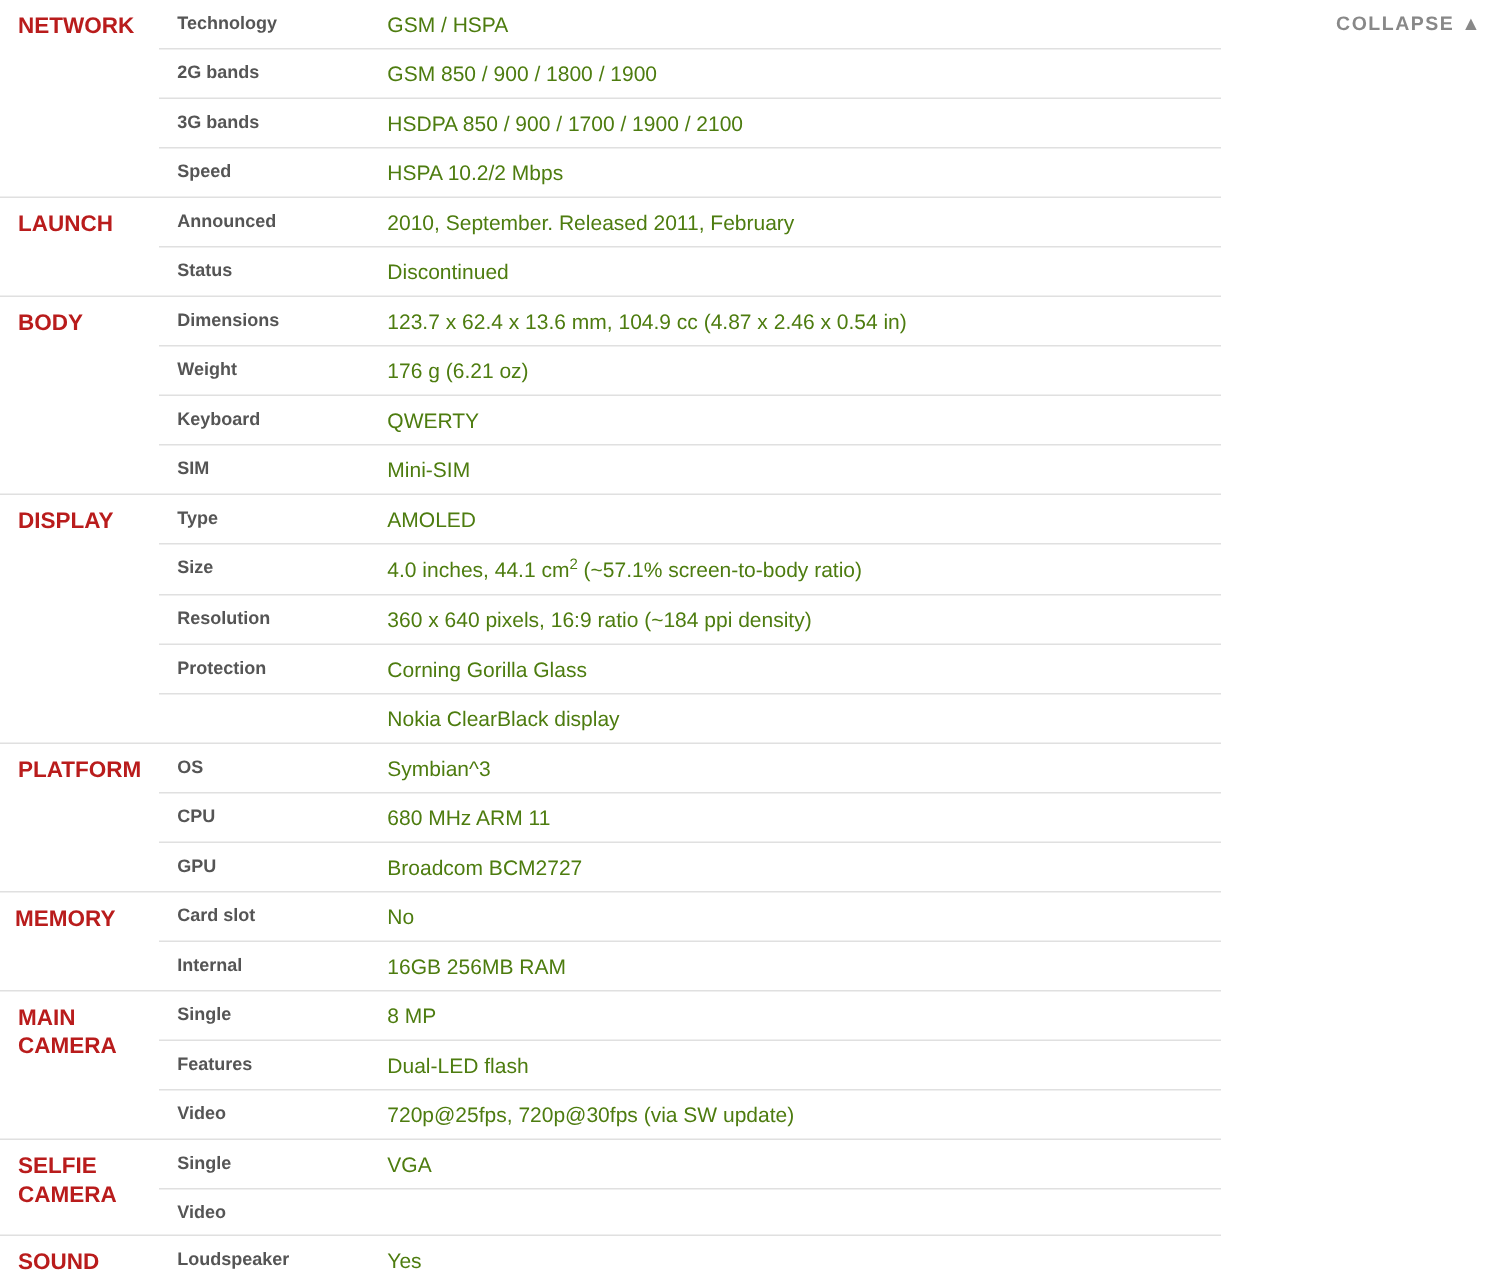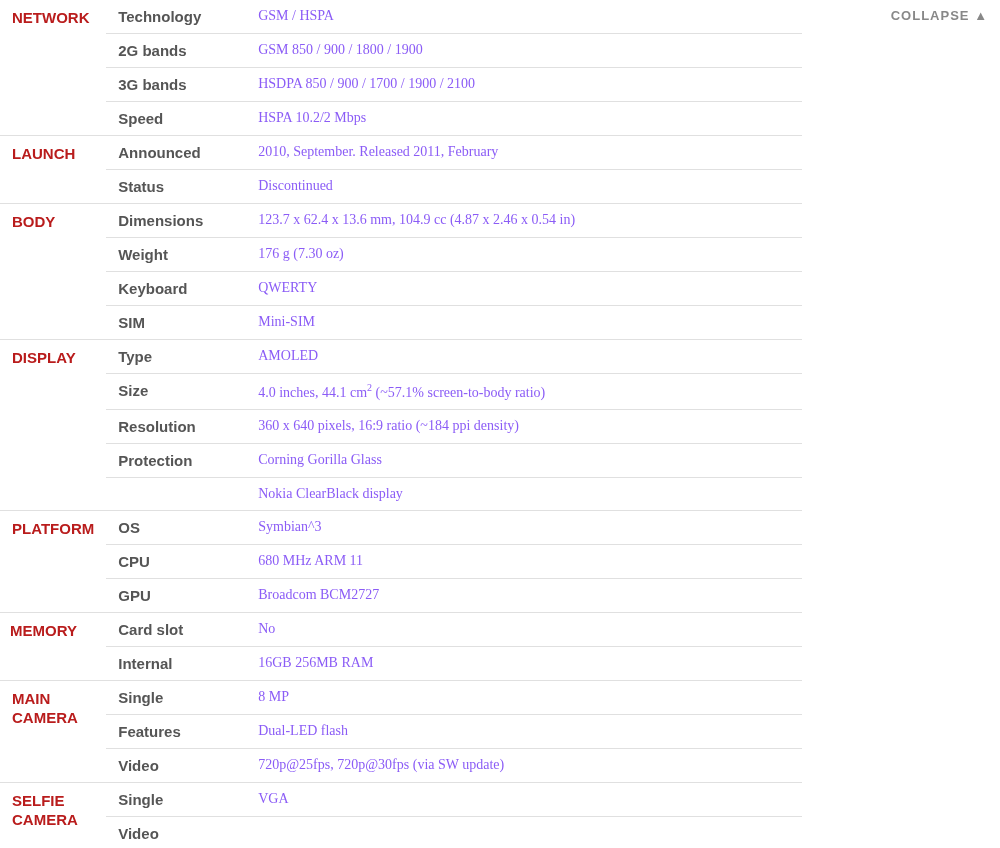--- a/index.html
+++ b/index.html
@@ -27,26 +27,25 @@
       font-size: 15px;
       text-transform: uppercase;
       vertical-align: top;
       padding-top: 10px;
       line-height: 1.3;
     }
     .label-cell {
       width: 140px;
       color: #555;
       font-weight: bold;
-      font-size: 15px;
+      font-size: 12px;
     }
     .value-cell {
-      color: #8b5cf6;
+      color: #4d7c0f;
       font-size: 14px;
-      font-family: Liberation Serif, serif;
     }
     .collapse-cell {
       text-align: right;
       color: #888;
       font-size: 13px;
       font-weight: bold;
       letter-spacing: 1px;
       vertical-align: top;
       padding-top: 10px;
       white-space: nowrap;
@@ -87,21 +86,21 @@
         <td class="label-cell">Status</td>
         <td class="value-cell">Discontinued</td>
       </tr>
       <tr>
         <td rowspan="4" class="section-cell" style="white-space: pre-line;">BODY</td>
         <td class="label-cell">Dimensions</td>
         <td class="value-cell">123.7 x 62.4 x 13.6 mm, 104.9 cc (4.87 x 2.46 x 0.54 in)</td>
       </tr>
       <tr>
         <td class="label-cell">Weight</td>
-        <td class="value-cell">176 g (7.30 oz)</td>
+        <td class="value-cell">176 g (6.21 oz)</td>
       </tr>
       <tr>
         <td class="label-cell">Keyboard</td>
         <td class="value-cell">QWERTY</td>
       </tr>
       <tr>
         <td class="label-cell">SIM</td>
         <td class="value-cell">Mini-SIM</td>
       </tr>
       <tr>

